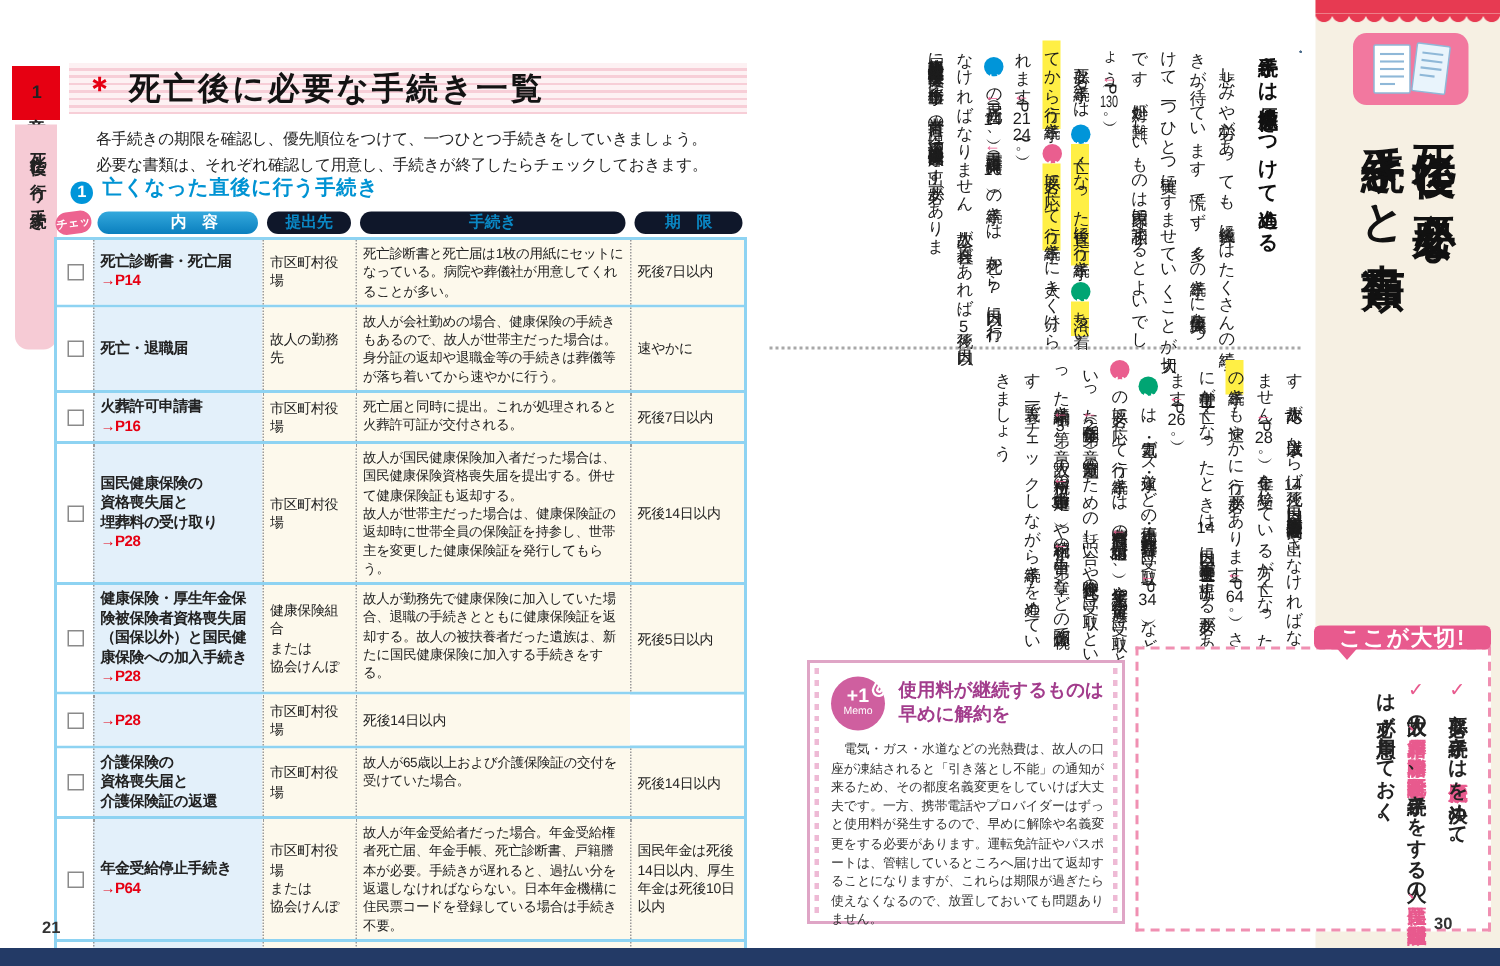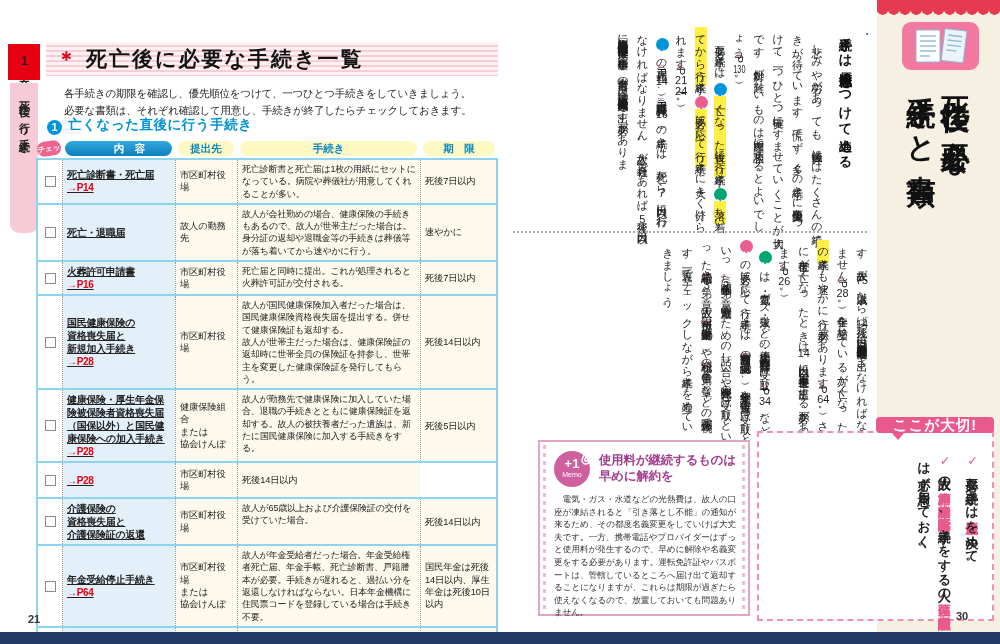--- a/index.html
+++ b/index.html
@@ -22,32 +22,32 @@
   .title-text { font-size:21px; font-weight:bold; color:#131313; letter-spacing:2px; }
 
   .intro { position:absolute; left:64px; top:85px; font-size:10.5px; letter-spacing:-0.2px; line-height:16.5px; color:#222; font-weight:500; }
 
   .section-h { position:absolute; left:47px; top:116px; font-size:13.5px; font-weight:bold; color:#0093d3; letter-spacing:0.5px; }
 
   .tablewrap { position:absolute; left:36px; top:138px; width:462px; }
   .thead { display:grid; grid-template-columns:26px 113px 62px 183px 78px; align-items:center; height:20px; }
   .pill { height:15px; line-height:15px; border-radius:9px; text-align:center; font-weight:bold; margin:0 3px; }
   .pill.dark { background:linear-gradient(#34a9dd,#0a7fbe); color:#fff; font-size:10.5px;padding-left:22px; }
-  .pill.lite { background:#fef9c3; color:#0a87c3; font-size:10.5px; }
+  .pill.lite { background:#0f172a; color:#0a87c3; font-size:10.5px; }
   .pill.check { background:#ed6390; color:#fff; font-size:7.5px; transform:rotate(-8deg); margin:0 1px; border-radius:8px; }
   .tbody { border:2px solid #8ed3f2; background:#fff; }
   .trow { display:grid; grid-template-columns:24px 113px 62px 183px 76px; }
   div.trow + div.trow { border-top:2px solid #8ed3f2; }
   .cell { padding:3px 4px; font-size:9px; letter-spacing:-0.2px; line-height:12.3px; color:#222;
           background:#fdf9ec; white-space:pre-line; }
   .cell + .cell { border-left:1px dotted #9a9a9a; }
   .ccheck { background:#fff; display:flex; align-items:center; justify-content:center; padding:0; }
   .checkbox { width:11px; height:11px; border:1.5px solid #8a8a8a; background:#fff; }
   .cname { background:#e3f0fa; font-weight:bold; font-size:10px; letter-spacing:-0.3px; line-height:13px;
-           display:flex; flex-direction:column; justify-content:center;text-decoration:underline; }
+           display:flex; flex-direction:column; justify-content:center; }
   .cname .ref { color:#e60012; white-space:pre-line; }
   .cname .nm { white-space:pre-line; }
   .csubmit { display:flex; align-items:center; font-size:9.3px; }
   .cdead { display:flex; align-items:center; font-size:9.3px; }
   .tbody div.trow:nth-of-type(1){min-height:35px} .tbody div.trow:nth-of-type(2){min-height:48px}
   .tbody div.trow:nth-of-type(3){min-height:32px} .tbody div.trow:nth-of-type(4){min-height:75px}
   .tbody div.trow:nth-of-type(5){min-height:63px} .tbody div.trow:nth-of-type(6){min-height:36px}
   .tbody div.trow:nth-of-type(7){min-height:39px} .tbody div.trow:nth-of-type(8){min-height:59px}
   .tbody div.trow:nth-of-type(9){min-height:38px} .tbody div.trow:nth-of-type(10){min-height:30px}
 
@@ -183,21 +183,21 @@
           <div class="cell cproc">死亡届と同時に提出。これが処理されると火葬許可証が交付される。</div>
           <div class="cell cdead">死後7日以内</div>
         </div>
         <div class="trow">
           <div class="cell ccheck">
             <div class="checkbox"></div>
           </div>
           <div class="cell cname">
             <span class="nm">国民健康保険の
 資格喪失届と
-新規加入手続き
+埋葬料の受け取り
 </span><span class="ref">→P28</span>
           </div>
           <div class="cell csubmit">市区町村役場</div>
           <div class="cell cproc">故人が国民健康保険加入者だった場合は、国民健康保険資格喪失届を提出する。併せて健康保険証も返却する。
 故人が世帯主だった場合は、健康保険証の返却時に世帯全員の保険証を持参し、世帯主を変更した健康保険証を発行してもらう。</div>
           <div class="cell cdead">死後14日以内</div>
         </div>
         <div class="trow">
           <div class="cell ccheck">
             <div class="checkbox"></div>

